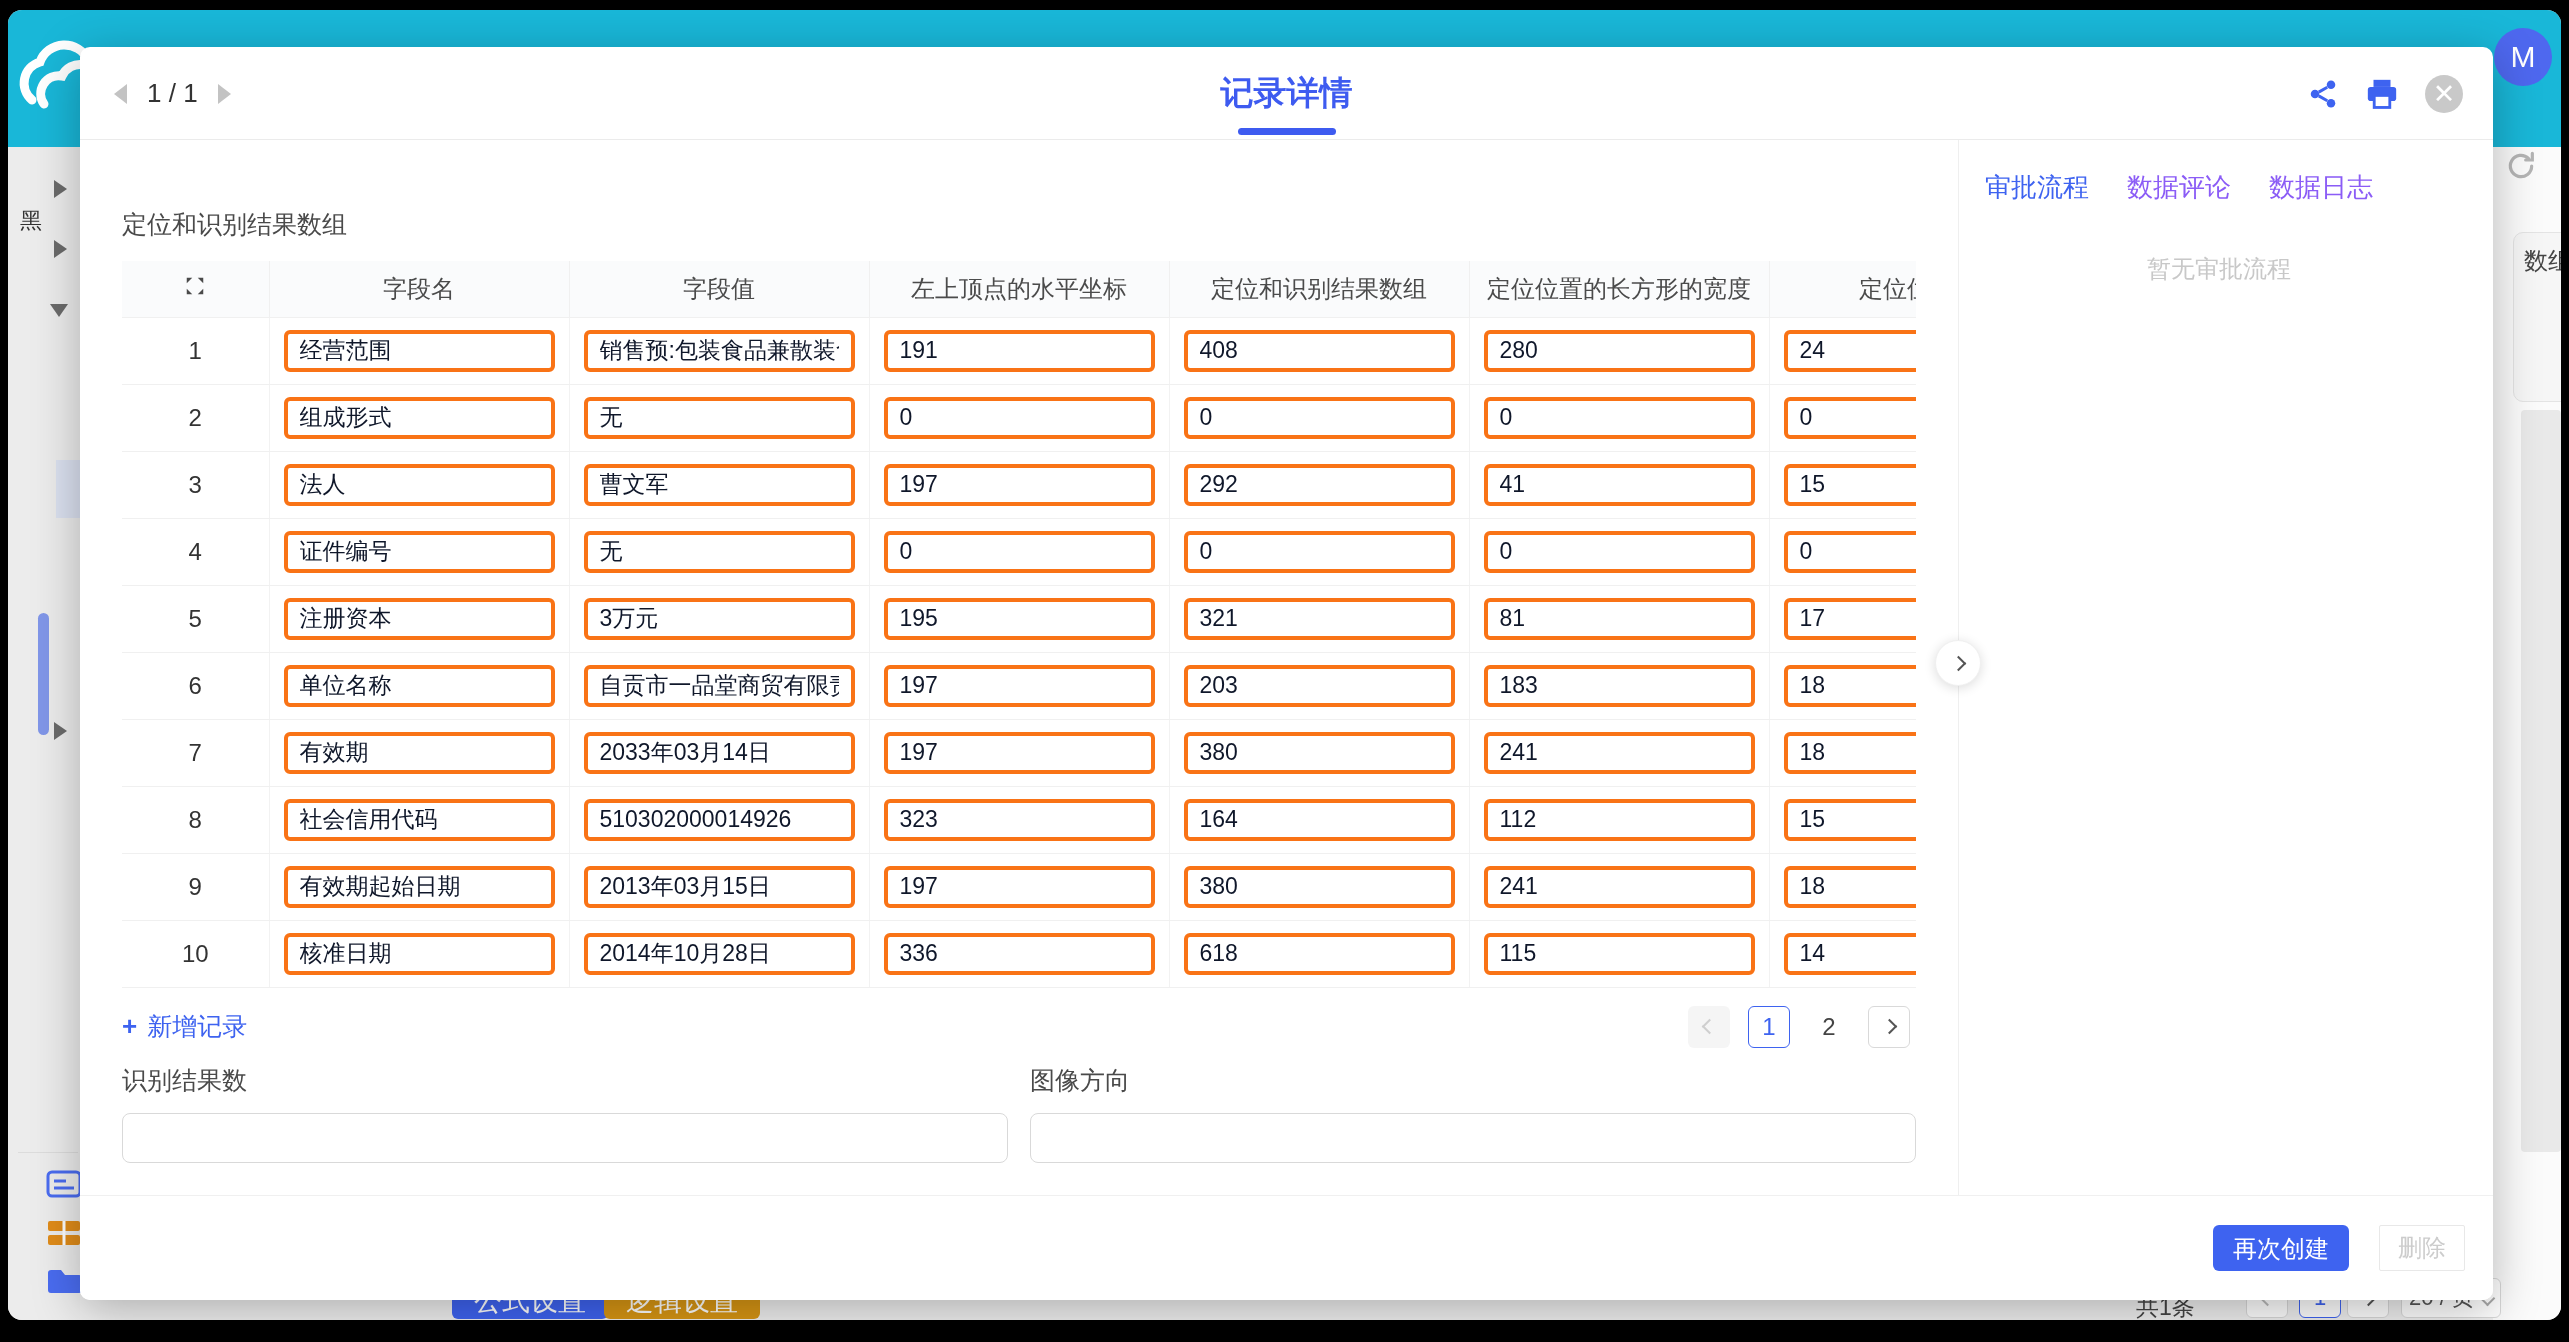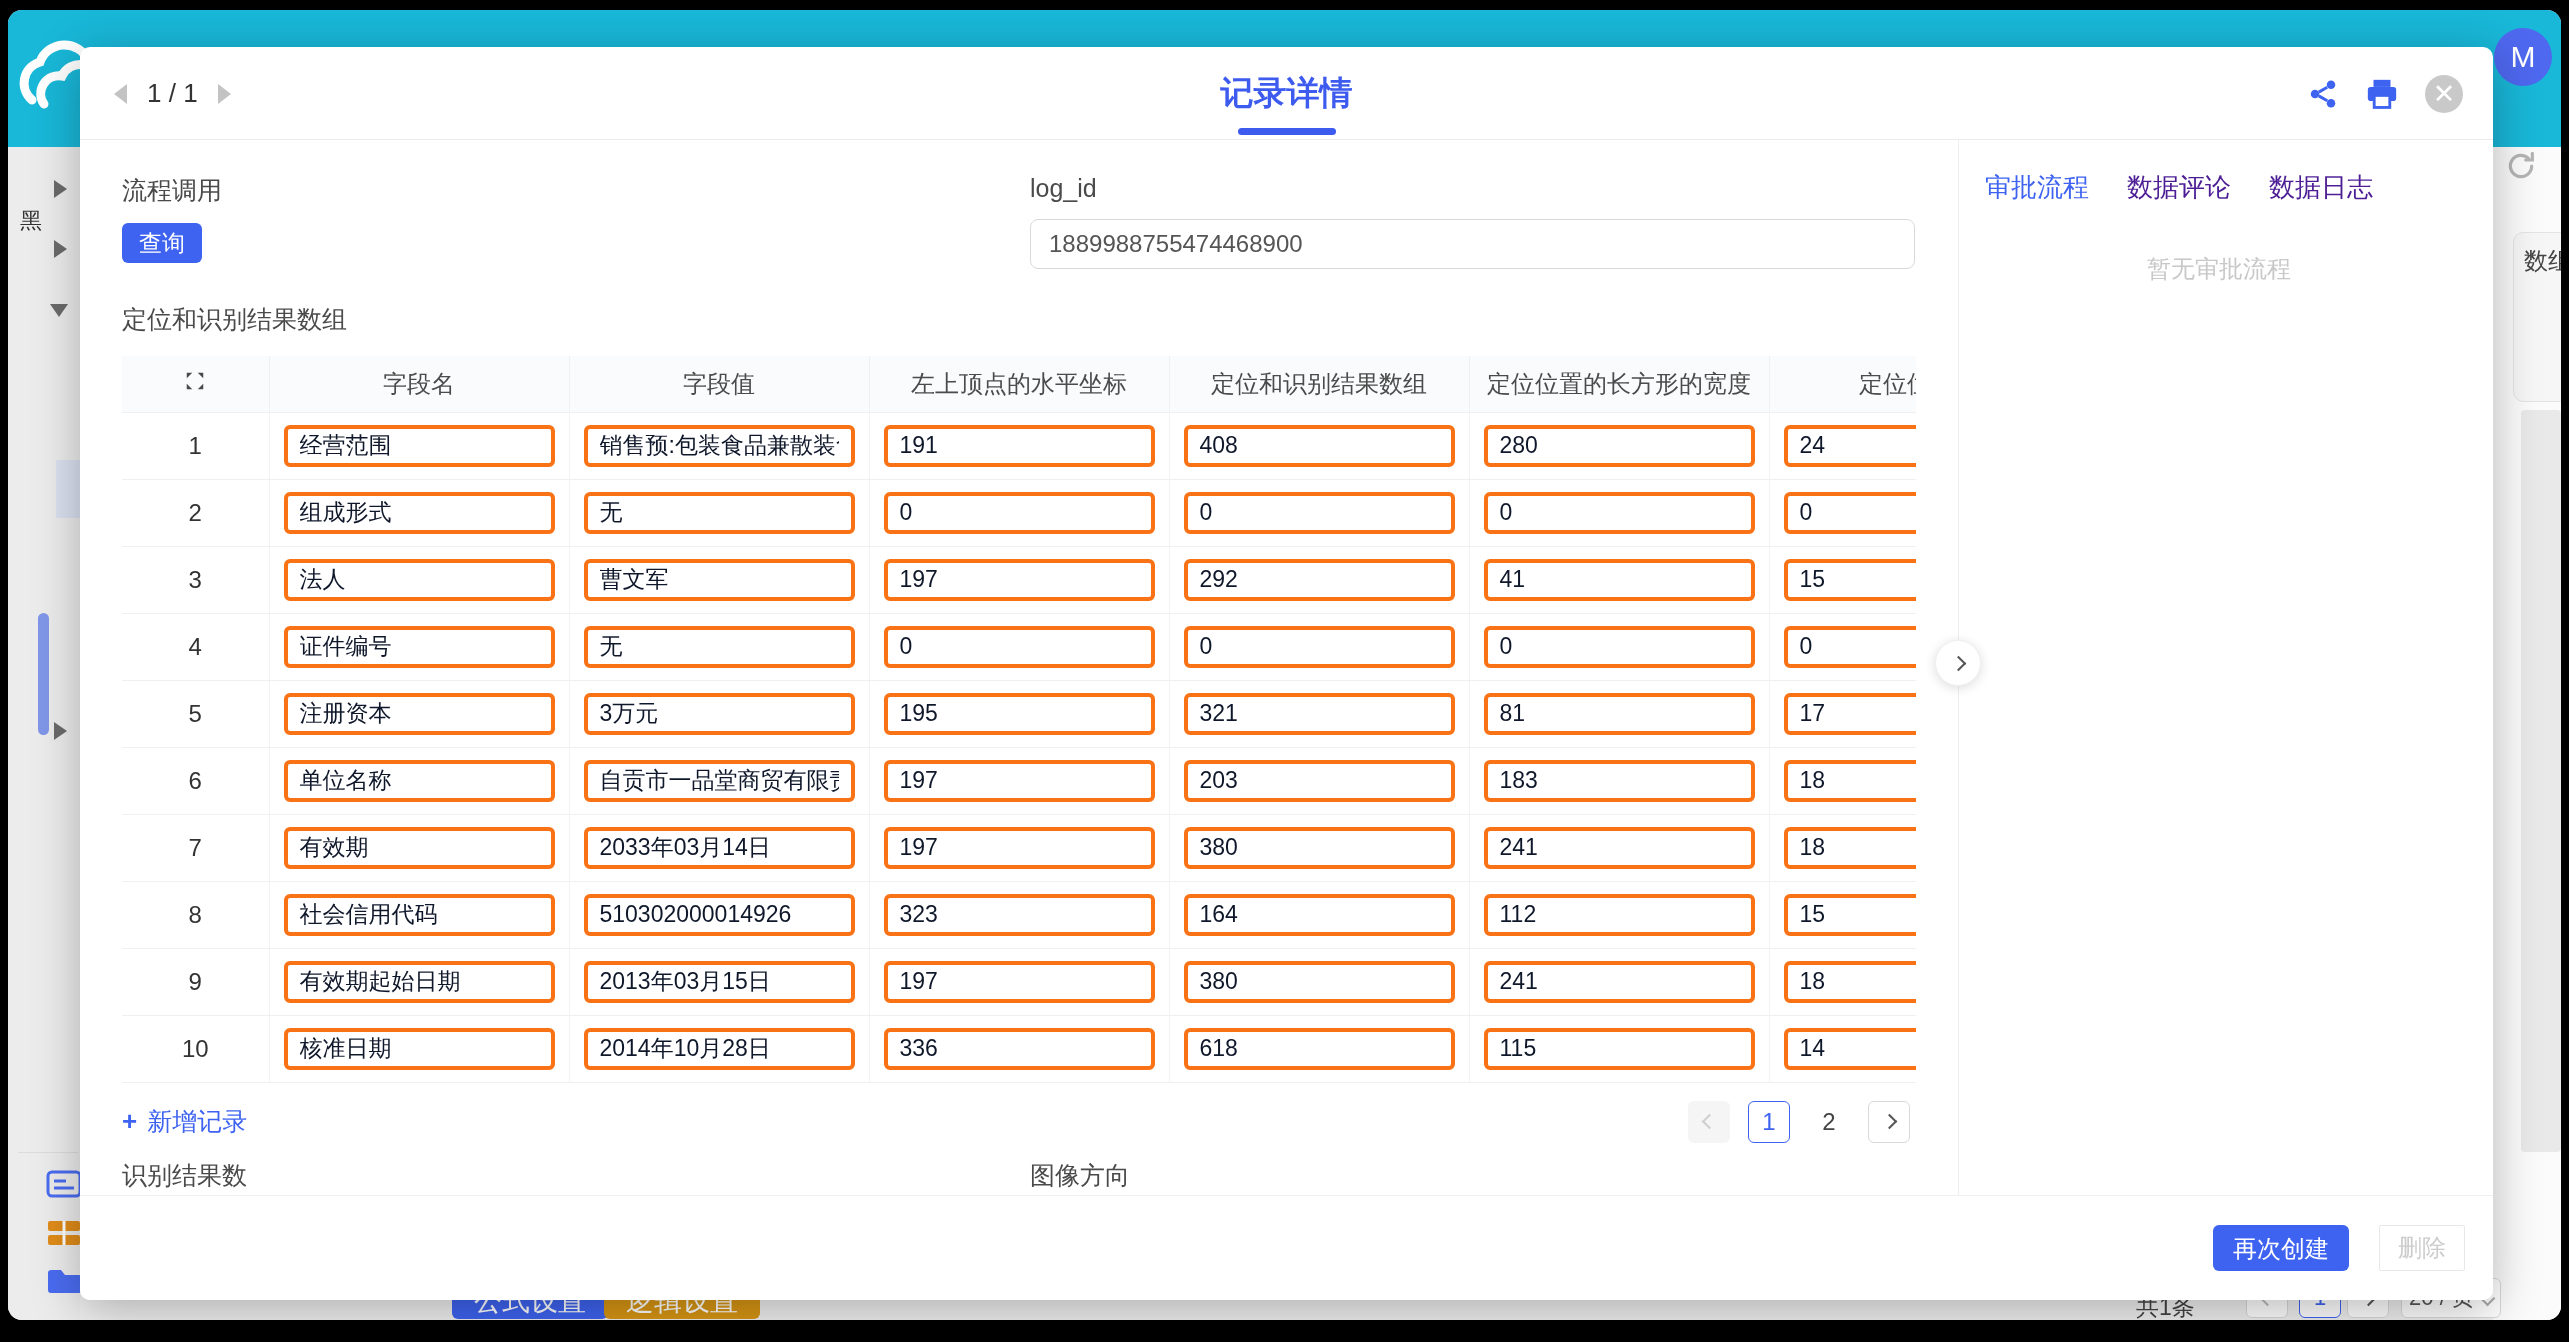--- a/index.html
+++ b/index.html
@@ -95,21 +95,21 @@
   .add-plus { font-size:26px; font-weight:bold; }
   .pagi { display:flex; align-items:center; gap:18px; margin-right:6px; }
   .pg { width:42px; height:42px; border-radius:6px; display:flex; align-items:center; justify-content:center; font-size:24px; }
   .pg.prev { background:#f5f5f5; color:#cfcfcf; }
   .pg.current { border:1px solid #3e63f0; color:#3e63f0; background:#fff; }
   .pg.plain { color:#444; }
   .pg.next { border:1px solid #d9d9d9; color:#555; background:#fff; }
   .bottom-grid { margin-top:16px; display:grid; grid-template-columns:908px 1fr; }
   .side { flex:1; border-left:1px solid #efefef; padding:30px 40px 0 26px; }
   .side-tabs { display:flex; gap:38px; }
-  .side-tab-item { font-size:26px; color:#4c1d95; cursor:pointer; }
+  .side-tab-item { font-size:26px; color:#8b5cf6; cursor:pointer; }
   .side-tab-item.active { color:#3e63f0; }
   .side-empty { margin-top:48px; text-align:center; font-size:24px; color:#c8c8c8; }
   .expand-circle {
     position:absolute; left:1855px; top:593px; width:46px; height:46px; border-radius:50%;
     background:#fff; border:1px solid #f0f0f0; box-shadow:0 2px 12px rgba(0,0,0,.14);
     display:flex; align-items:center; justify-content:center; color:#555; z-index:5;
   }
   .modal-footer {
     position:absolute; left:0; right:0; bottom:0; height:105px; background:#fff;
     border-top:1px solid #f0f0f0; display:flex; align-items:center; justify-content:flex-end;
@@ -216,30 +216,20 @@
             <rect x="6.5" y="13" width="11" height="8.5" fill="#fff" stroke="#3e63f0" stroke-width="2"></rect>
           </svg>
         </span>
         <span class="icon-btn close-circle">✕</span>
       </div>
     </div>
 
     <div class="modal-body">
       <div class="main">
 
-        <div class="form-grid">
-          <div>
-            <div class="field-label">流程调用</div>
-            <button class="btn-primary">查询</button>
-          </div>
-          <div style="padding-right:1px;">
-            <div class="field-label">log_id</div>
-            <input class="text-input" value="1889988755474468900" style="">
-          </div>
-        </div>
 
         <div class="section-label">定位和识别结果数组</div>
 
         <div class="table-wrap">
           <table class="grid">
             <colgroup>
               <col style="width:147px">
                 <col style="width:300px">
                 <col style="width:300px">
               <col style="width:300px">

